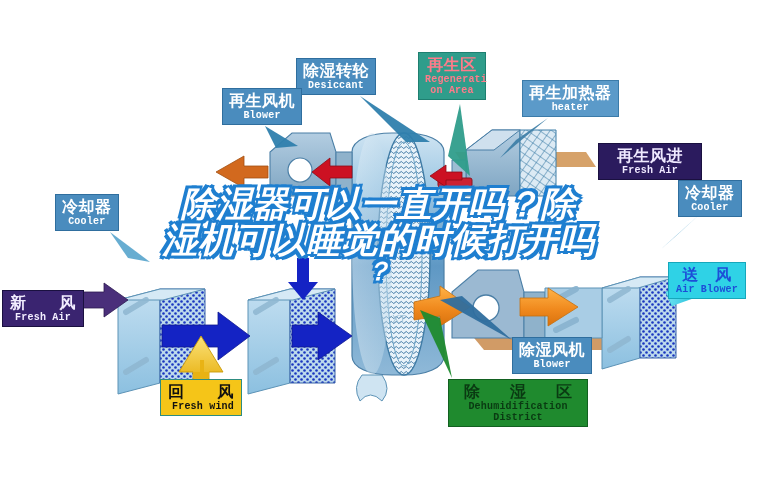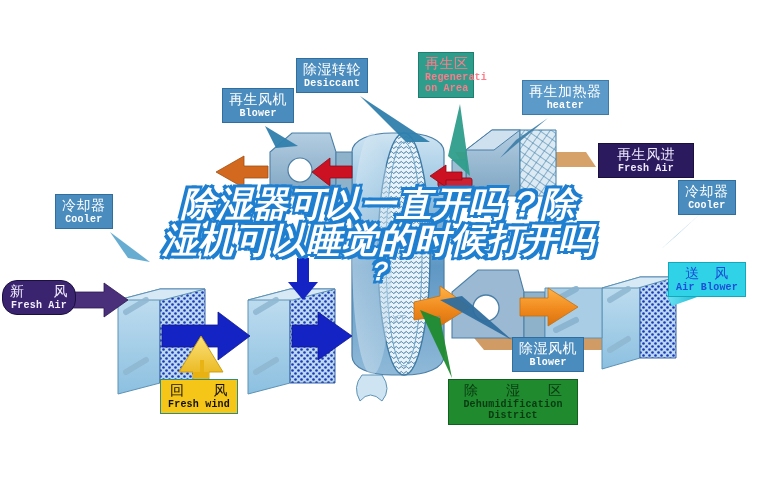--- a/index.html
+++ b/index.html
@@ -8,21 +8,21 @@
   #stage{position:relative;width:757px;height:488px;background:#fff;overflow:hidden;}
 
   .layer{position:absolute;left:0;top:0;width:757px;height:488px;}
   #svg-diagram{z-index:1;}
   #labels{z-index:4;}
   #overlay-headline{z-index:6;}
 
   
   .lbl{position:absolute;box-sizing:border-box;text-align:center;
        line-height:1.12;white-space:nowrap;z-index:5;}
-  .lbl .cn{display:block;font-size:14px;font-weight:400;letter-spacing:.5px;}
+  .lbl .cn{display:block;font-size:16px;font-weight:700;letter-spacing:.5px;}
   .lbl .en{display:block;font-family:"Liberation Mono","DejaVu Sans Mono",monospace;
            font-size:10px;font-weight:700;letter-spacing:.2px;}
   .lbl .cn.sp{letter-spacing:7px;text-indent:7px;}
 
   .lbl-blue   {background:#4a8cbe;color:#ffffff;border:1px solid #2f6e9e;padding:3px 6px;}
   .lbl-blue2  {background:#5b9ac9;color:#ffffff;border:1px solid #3b7ba9;padding:3px 6px;}
   .lbl-orange {background:#e0862c;color:#7e1d10;border:1px solid #b7661b;padding:2px 6px;}
   .lbl-teal   {background:#2f9d8b;color:#ff7b8a;border:1px solid #1e7f70;padding:3px 6px;}
   .lbl-purple {background:#2b1b5e;color:#efe9ff;border:1px solid #1a1040;padding:3px 18px;}
   .lbl-purple2{background:#3a2470;color:#f3eeff;border:1px solid #1a1040;padding:3px 7px;}
@@ -245,21 +245,21 @@
     <div class="lbl lbl-blue" style="left:296px;top:58px;">
       <span class="cn">除湿转轮</span>
       <span class="en">Desiccant</span>
     </div>
 
     <div class="lbl lbl-blue" style="left:222px;top:88px;">
       <span class="cn">再生风机</span>
       <span class="en">Blower</span>
     </div>
 
-    <div class="lbl lbl-teal" style="left:418px;top:52px;width:56px;">
+    <div class="lbl lbl-teal" style="left:418px;top:52px;width:68px;">
       <span class="cn">再生区</span>
       <span class="en">Regenerati</span>
       <span class="en">on Area</span>
     </div>
 
     <div class="lbl lbl-blue2" style="left:522px;top:80px;">
       <span class="cn">再生加热器</span>
       <span class="en">heater</span>
     </div>
 
@@ -272,26 +272,26 @@
     <div class="lbl lbl-blue" style="left:55px;top:194px;">
       <span class="cn">冷却器</span>
       <span class="en">Cooler</span>
     </div>
 
     <div class="lbl lbl-blue" style="left:678px;top:180px;">
       <span class="cn">冷却器</span>
       <span class="en">Cooler</span>
     </div>
 
-    <div class="lbl lbl-purple2" style="left:2px;top:280px;border-radius:15px;">
+    <div class="lbl lbl-purple2" style="left:2px;top:290px;">
       <span class="cn">新　　风</span>
       <span class="en">Fresh Air</span>
     </div>
 
-    <div class="lbl lbl-yellow" style="left:160px;top:379px;">
+    <div class="lbl lbl-yellow" style="left:160px;top:379px;text-align:right;">
       <span class="cn">回　　风</span>
       <span class="en">Fresh wind</span>
     </div>
 
     <div class="lbl lbl-blue" style="left:512px;top:337px;">
       <span class="cn">除湿风机</span>
       <span class="en">Blower</span>
     </div>
 
     <div class="lbl lbl-green" style="left:448px;top:379px;">

